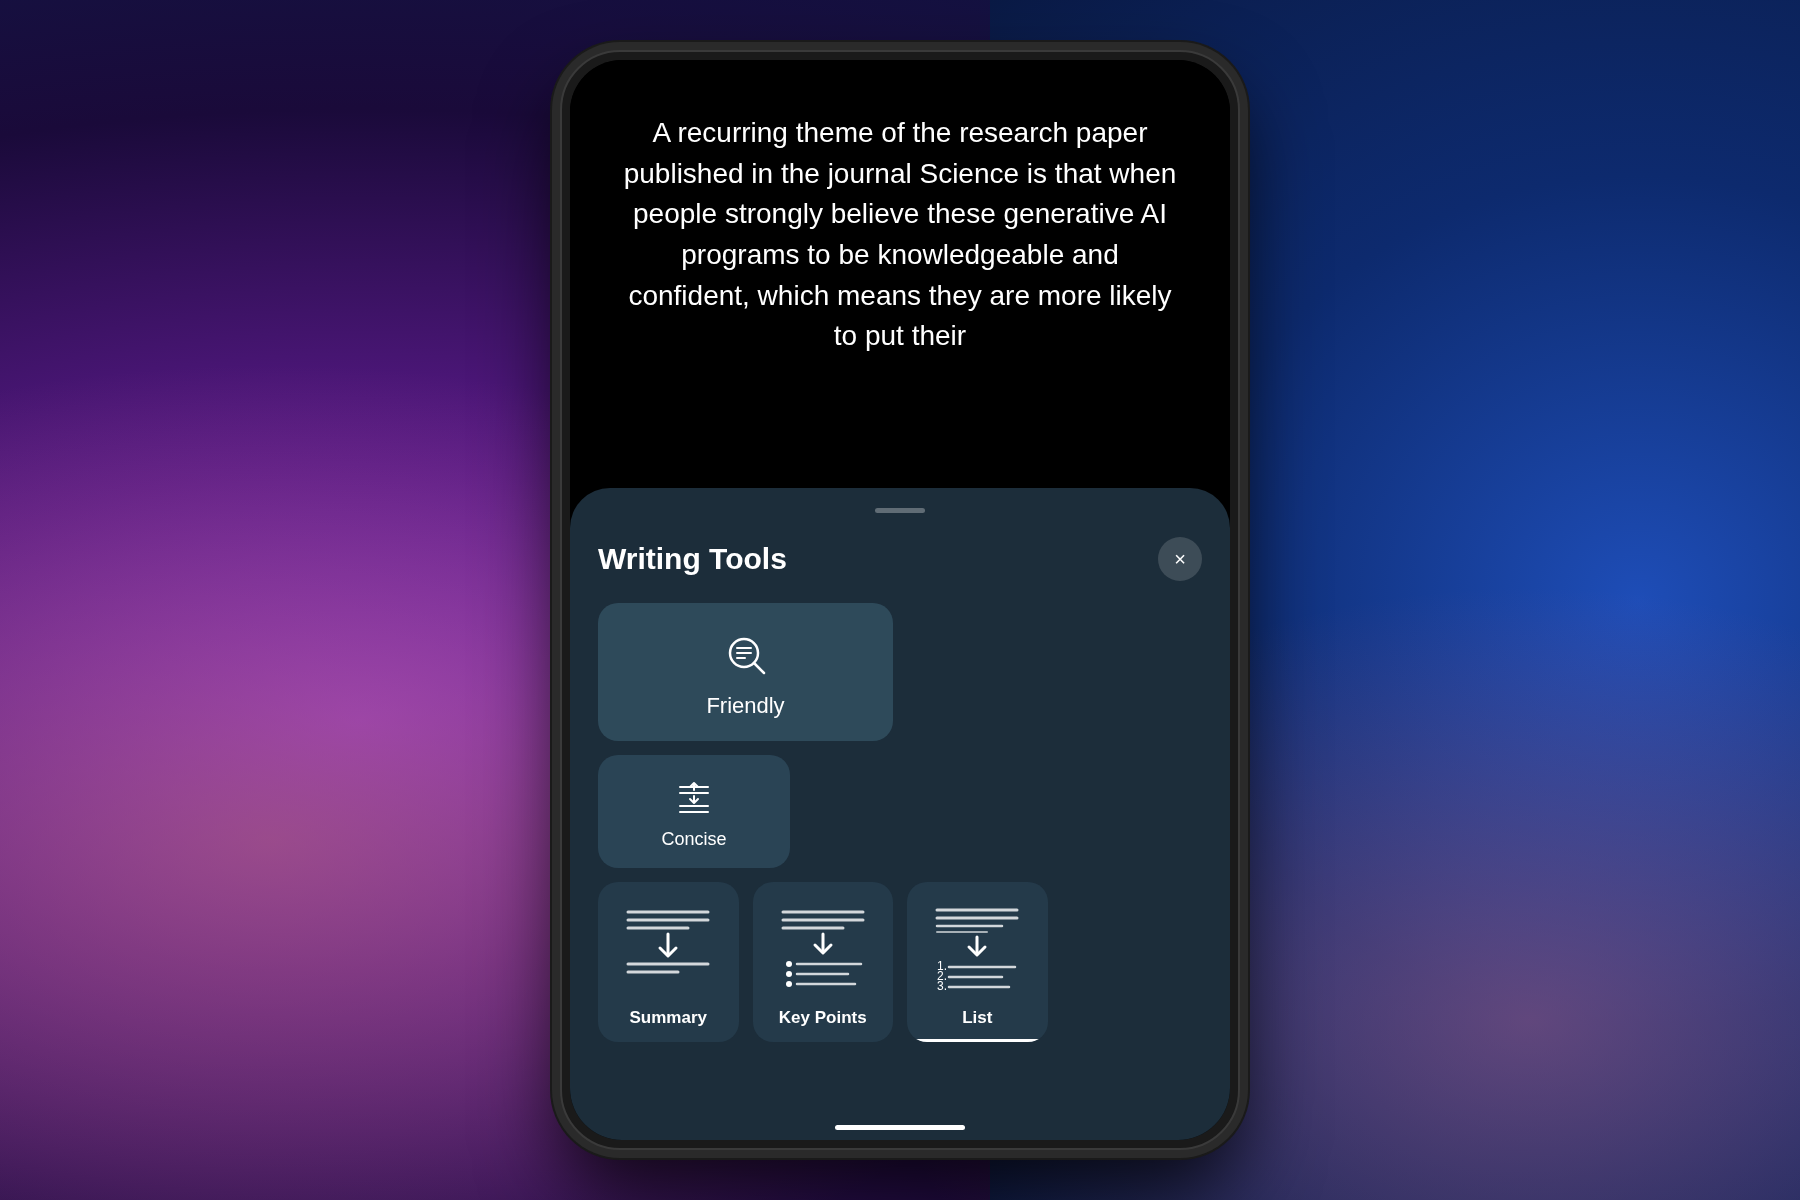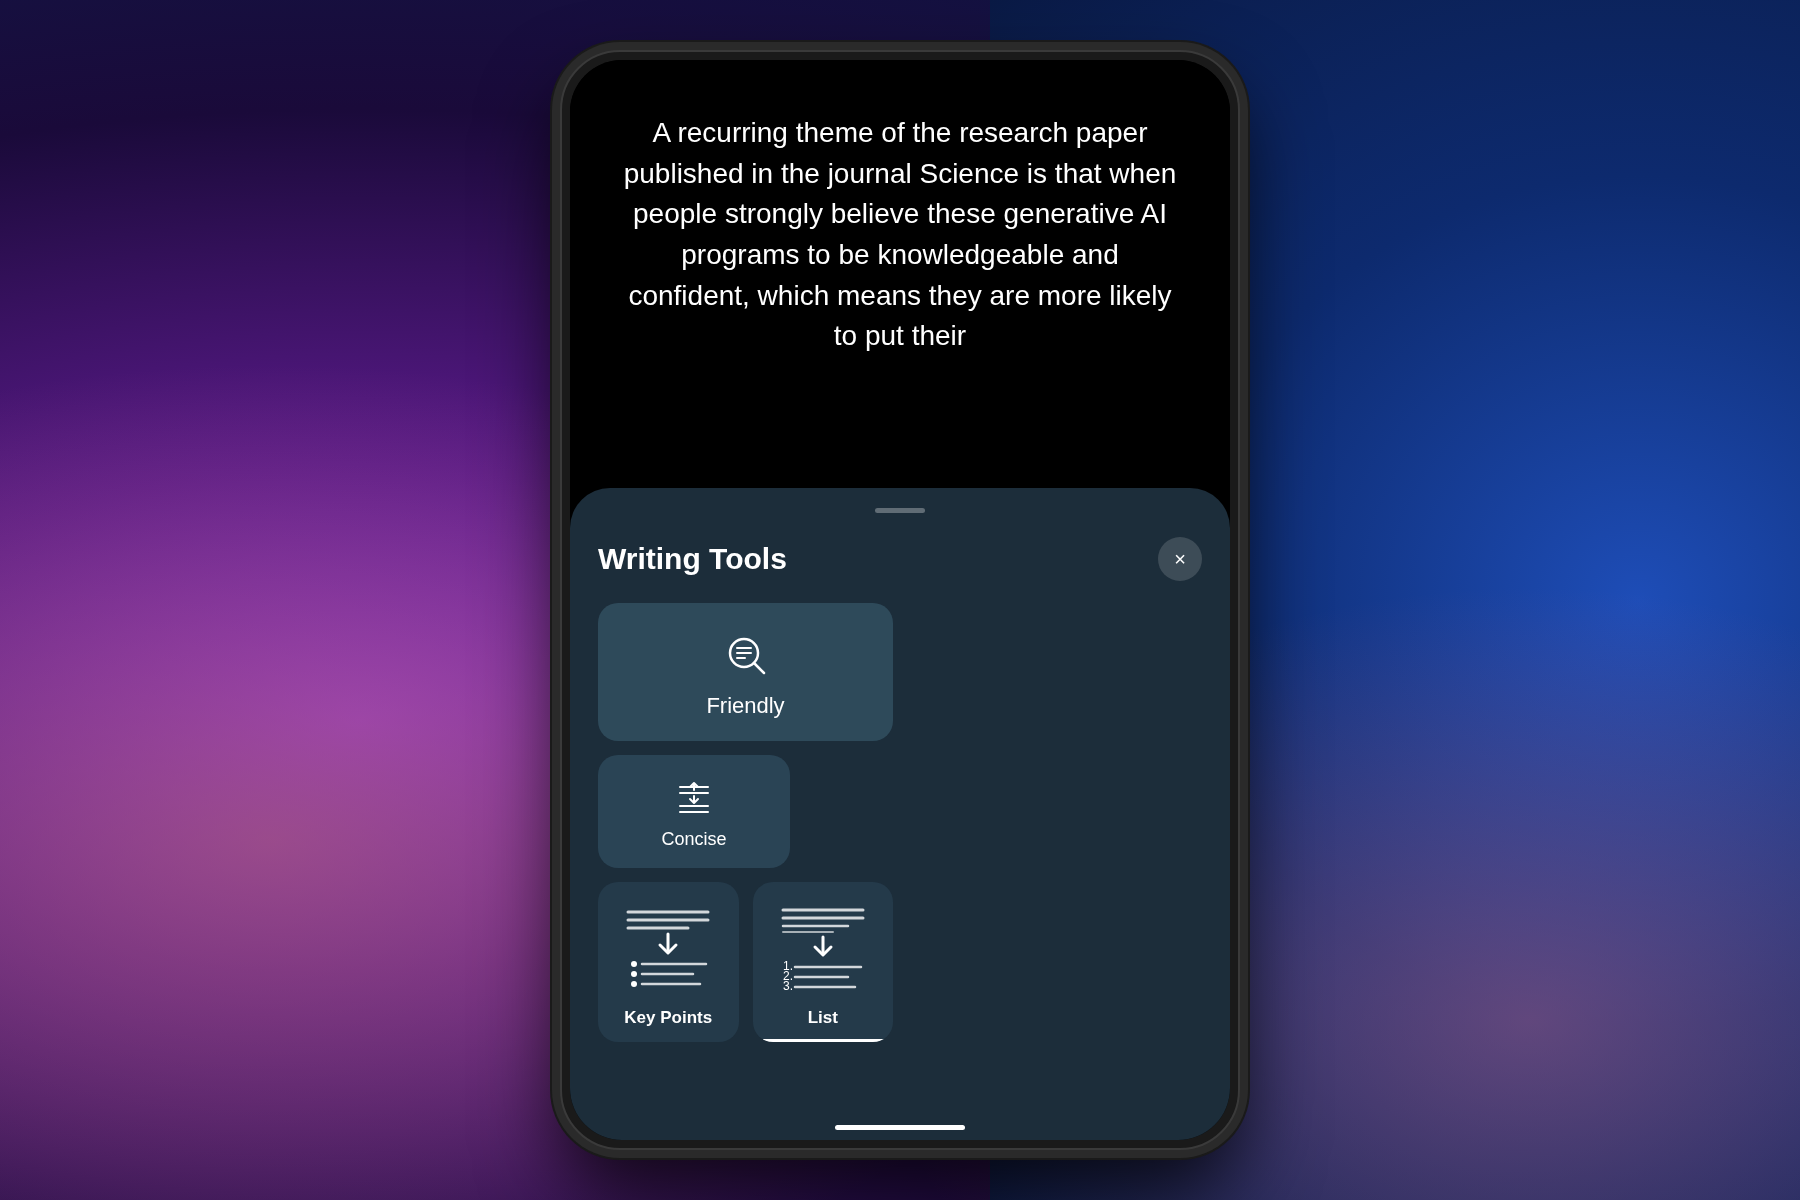--- a/index.html
+++ b/index.html
@@ -344,20 +344,37 @@
                 <line x1="6" y1="35" x2="34" y2="35" stroke="white" stroke-width="2" stroke-linecap="round"></line>
               </svg>
             </div>
             <span class="tool-label-mid">Concise</span>
           </button>
 
         </div>
 
         <div class="bottom-row">
 
+          <button class="tool-btn-bottom">
+            <div class="tool-icon-area">
+              <svg width="100" height="90" viewBox="0 0 100 90" fill="none">
+
+                <line x1="10" y1="10" x2="90" y2="10" stroke="white" stroke-width="3" stroke-linecap="round" opacity="0.8"></line>
+                <line x1="10" y1="18" x2="90" y2="18" stroke="white" stroke-width="3" stroke-linecap="round" opacity="0.8"></line>
+                <line x1="10" y1="26" x2="70" y2="26" stroke="white" stroke-width="3" stroke-linecap="round" opacity="0.8"></line>
+
+                <line x1="50" y1="32" x2="50" y2="52" stroke="white" stroke-width="3" stroke-linecap="round"></line>
+                <polyline points="42,46 50,54 58,46" stroke="white" stroke-width="3" stroke-linecap="round" stroke-linejoin="round" fill="none"></polyline>
+
+                <line x1="10" y1="62" x2="90" y2="62" stroke="white" stroke-width="3" stroke-linecap="round" opacity="0.8"></line>
+                <line x1="10" y1="70" x2="60" y2="70" stroke="white" stroke-width="3" stroke-linecap="round" opacity="0.8"></line>
+              </svg>
+            </div>
+            <span class="tool-label-bottom">Summary</span>
+          </button>
 
           <button class="tool-btn-bottom">
             <div class="tool-icon-area">
               <svg width="100" height="90" viewBox="0 0 100 90" fill="none">
 
                 <line x1="10" y1="10" x2="90" y2="10" stroke="white" stroke-width="3" stroke-linecap="round" opacity="0.8"></line>
                 <line x1="10" y1="18" x2="90" y2="18" stroke="white" stroke-width="3" stroke-linecap="round" opacity="0.8"></line>
                 <line x1="10" y1="26" x2="70" y2="26" stroke="white" stroke-width="3" stroke-linecap="round" opacity="0.8"></line>
 
                 <line x1="50" y1="32" x2="50" y2="48" stroke="white" stroke-width="3" stroke-linecap="round"></line>

